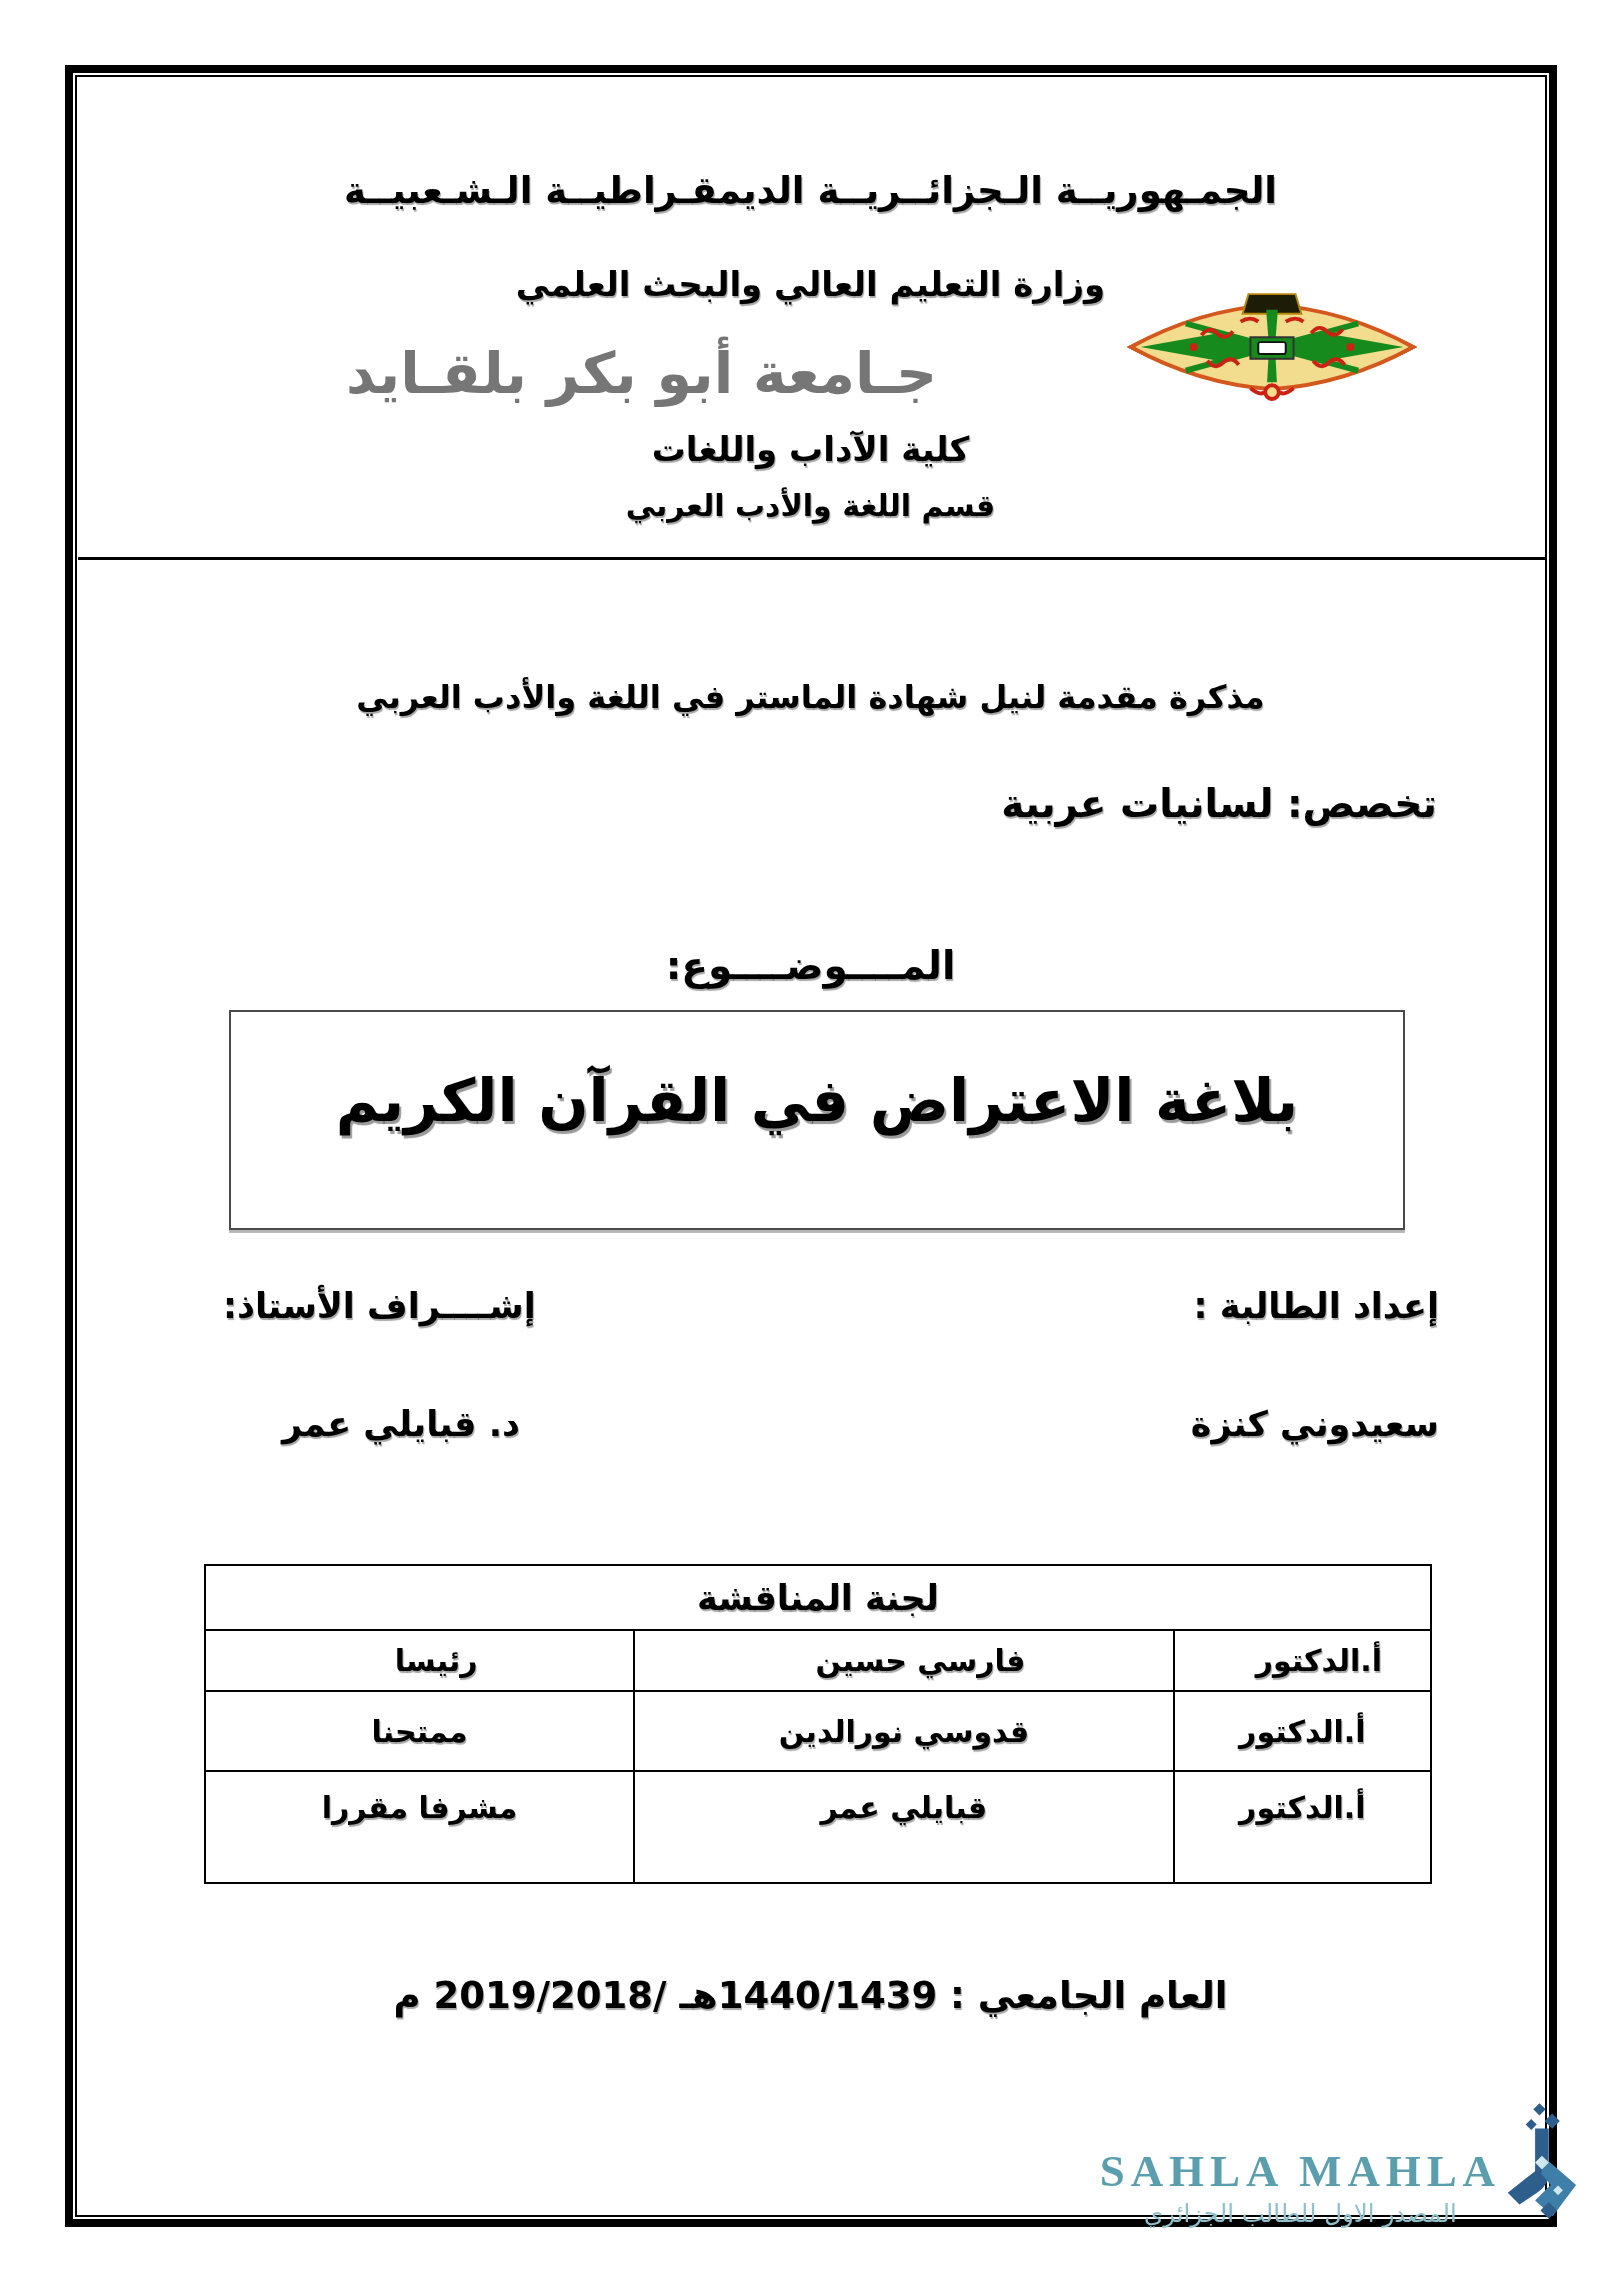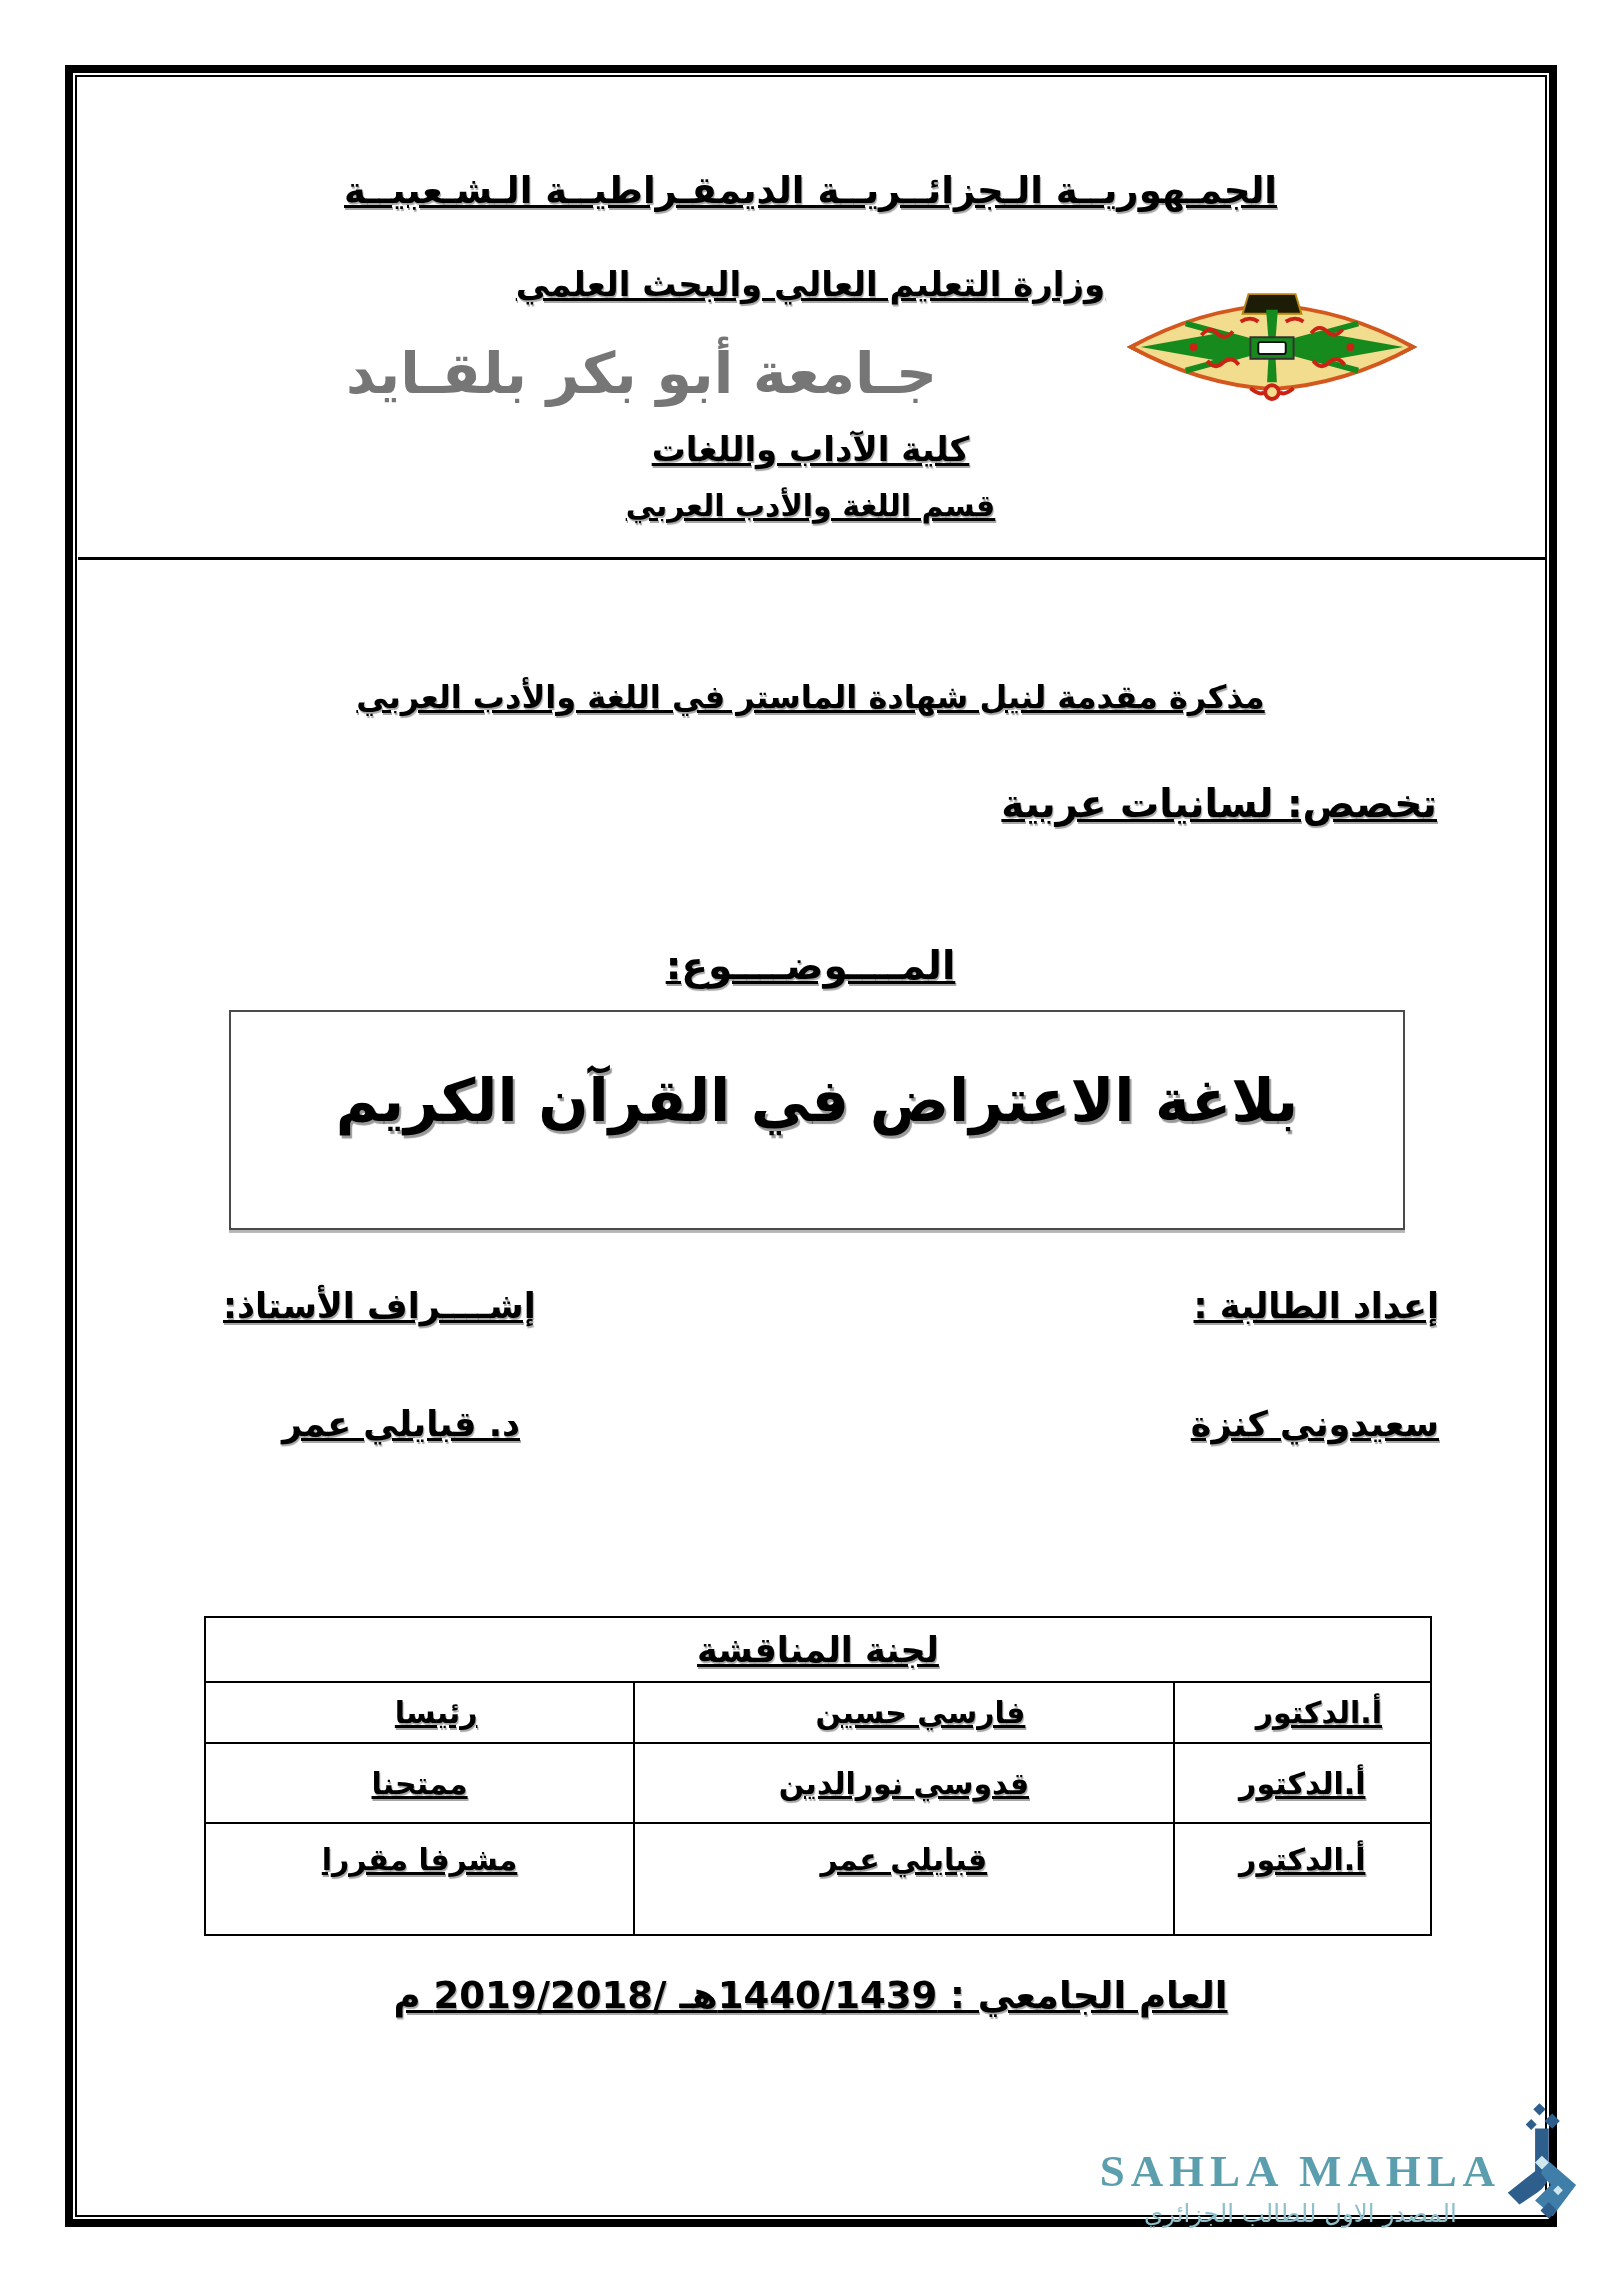--- a/index.html
+++ b/index.html
@@ -22,21 +22,21 @@
     border:2px solid #000;
   }
   
   .line{
     position:absolute;left:88px;right:88px;
     text-align:center;
     font-weight:bold;
     direction:rtl;
     white-space:nowrap;
   }
-  .sh{ text-shadow:1px 2px 1px rgba(0,0,0,0.35);text-decoration:underline; }
+  .sh{ text-shadow:1px 2px 1px rgba(0,0,0,0.35); }
   .republic{ top:169px; font-size:37px; letter-spacing:1px;}
   .ministry{ top:235px; font-size:34px;margin-top:29px; }
   .faculty { top:429px; font-size:34px; }
   .department{ top:488px; font-size:30px; }
   .degree { top:678px; font-size:32px; }
   .specialty{
     position:absolute; top:781px; right:184px;
     font-weight:bold; font-size:39px; direction:rtl; white-space:nowrap;
   }
   .subject-label{ top:943px; font-size:39px; }
@@ -80,21 +80,21 @@
   }
 
   
   .prep-label-right{position:absolute; top:1286px; right:182px; font-size:35px; font-weight:bold; direction:rtl; white-space:nowrap;}
   .prep-label-left {position:absolute; top:1286px; left:223px;  font-size:35px; font-weight:bold; direction:rtl; white-space:nowrap;}
   .prep-name-right {position:absolute; top:1404px; right:182px; font-size:35px; font-weight:bold; direction:rtl; white-space:nowrap;}
   .prep-name-left  {position:absolute; top:1404px; left:282px;  font-size:35px; font-weight:bold; direction:rtl; white-space:nowrap;}
 
   
   .committee{
-    position:absolute; left:204px; top:1616px; width:1228px;
+    position:absolute; left:204px; top:1564px; width:1228px;
     border-collapse:collapse; direction:rtl;
     font-weight:bold;
   }
   .committee td{
     border:2px solid #000;
     text-align:center; vertical-align:middle;
     padding:0 7.8px;
   }
   .committee .t-head{ font-size:35px; height:63px; }
   .committee .cell{ font-size:30px; }

